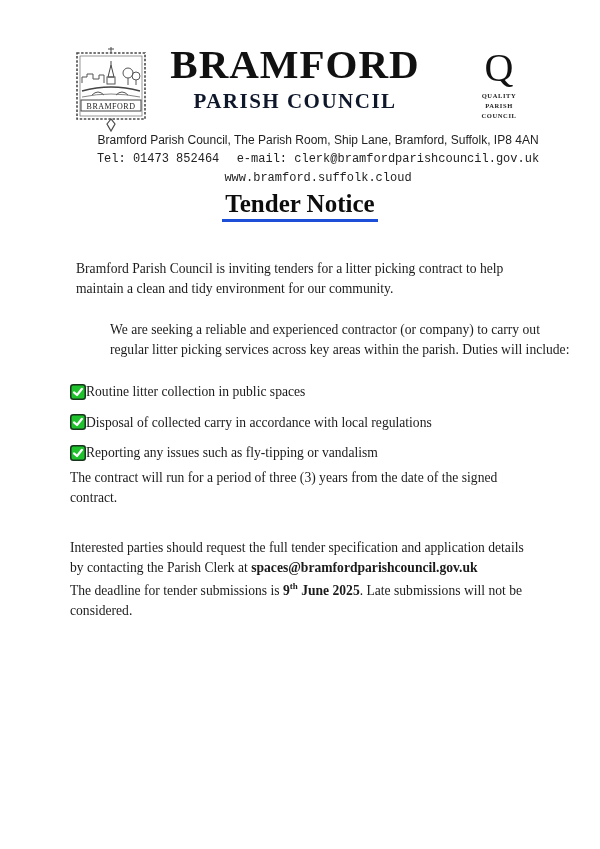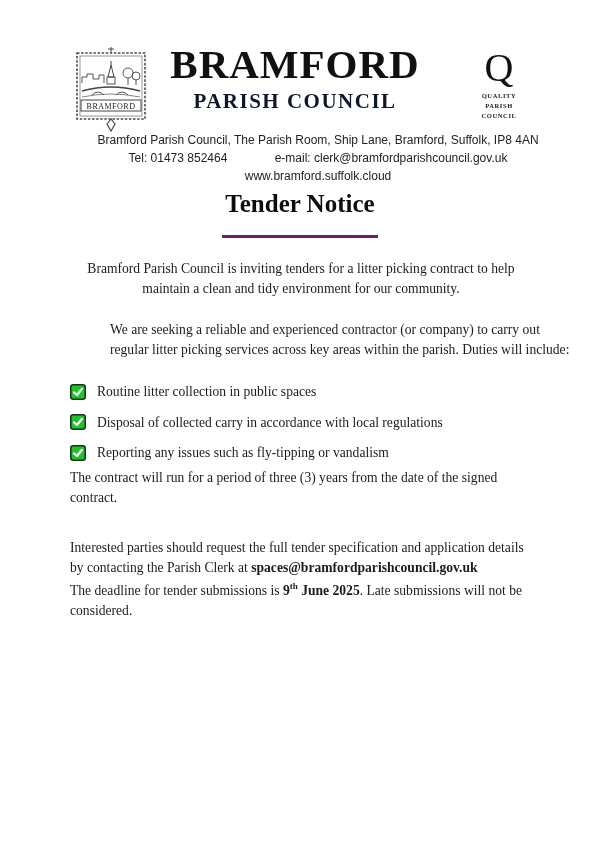--- a/index.html
+++ b/index.html
@@ -66,50 +66,49 @@
   .address-block {
     position: absolute;
     top: 131px; left: 0; right: 0;
     text-align: center;
     font-family: "Liberation Sans", sans-serif;
     font-size: 12px;
     line-height: 1.5;
     color: #222;
     padding-left: 36px;
   }
-  .contact-line span { margin: 0 22px; }
+  .contact-line span { margin: 0 7px; font-family: Liberation Mono, monospace; }
 
   
   .notice-title-wrap {
     position: absolute;
     top: 190px; left: 0; right: 0;
     text-align: center;
   }
   .notice-title {
     display: inline-block;
     font-size: 25px;
     font-weight: 700;
-    border-bottom: 3px solid #701a75;
-    padding: 0 3px 17px 3px;
+    border-bottom: 3px solid #1d4ed8;
+    padding: 0 3px 1px 3px;
     color: #0d0d0d;
   }
   .para {
     position: absolute;
     left: 70px; width: 462px;
     font-size: 13.6px;
     line-height: 19.5px;
     color: #1b1b1b;
   }
-  .para-intro { top: 259px; text-align: center; padding: 0 6px; }
+  .para-intro { top: 259px; text-align: left; padding: 0 6px; }
   .para-overview { top: 320px; margin-left: 40px; }
   .duties { position: absolute; top: 382px; left: 70px; width: 462px; }
   .duty-item {
     display: flex;
     align-items: center;
-    gap: 11px;
     margin-bottom: 11px;
     font-size: 13.6px;
     line-height: 19.5px;
   }
   .check-icon {
     flex: 0 0 auto;
     width: 16px; height: 16px;
     display: inline-block;
   }
   .para-contract { top: 468px; }

